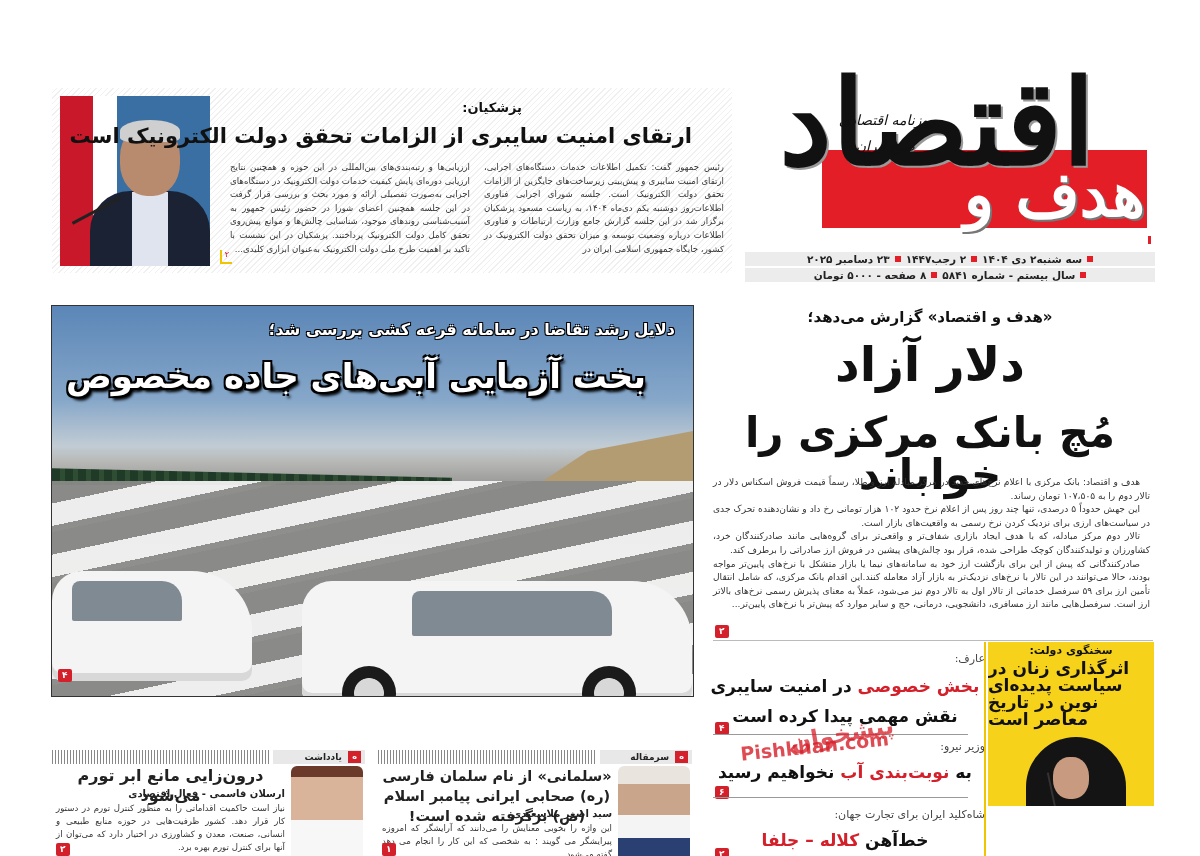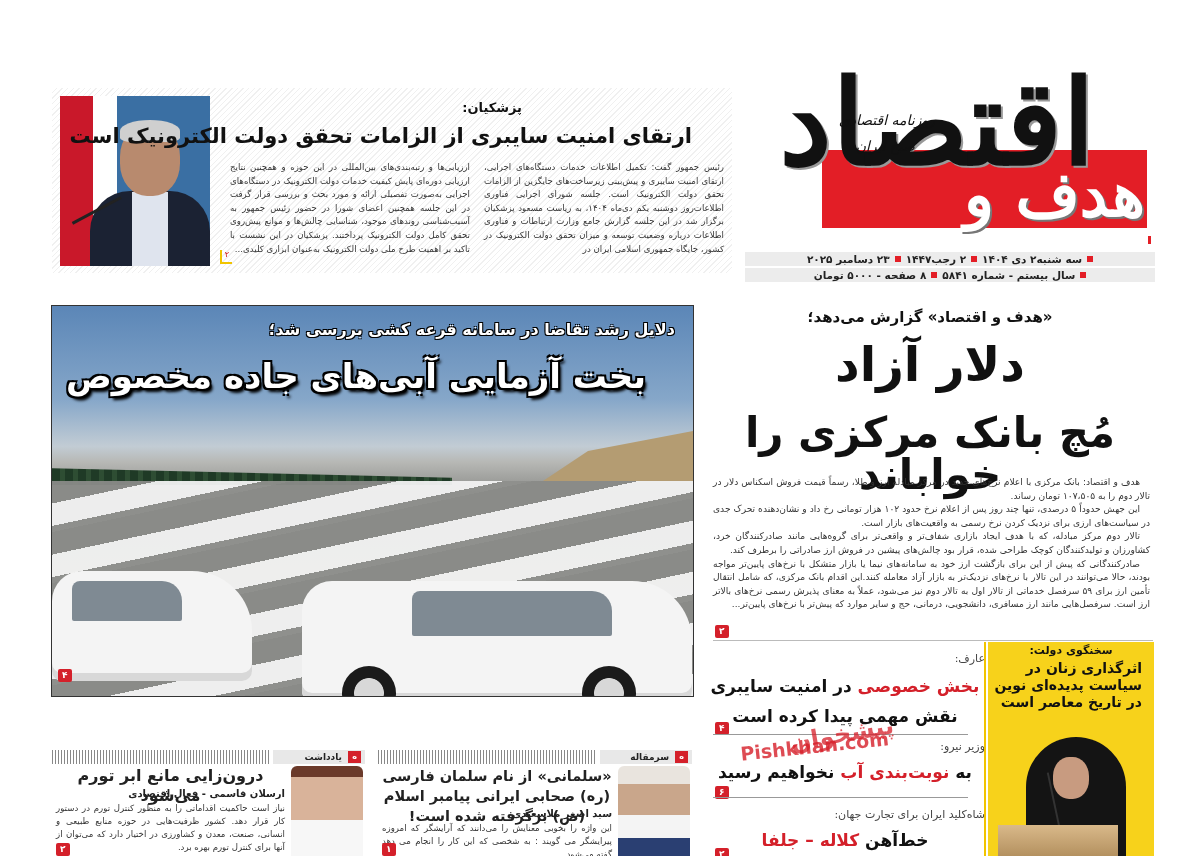--- a/index.html
+++ b/index.html
@@ -63,23 +63,23 @@
   .lead-rule { left: 713px; top: 640px; width: 440px; height: 1px; background: #bbb; }
 
   
   .brief-k { left: 705px; width: 280px; font-size: 11px; color: #444; }
   .brief-h { left: 705px; width: 280px; text-align: center; font-size: 17px; font-weight: 900; color: #111; line-height: 24px; }
   .brief-h .red { color: #d4202a; }
   .brief-rule { left: 713px; width: 255px; height: 1px; background: #999; }
   .brief-pg { left: 715px; }
 
   
-  .yellowbox { left: 988px; top: 642px; width: 166px; height: 214px; background: #f7d21b; overflow: hidden; }
+  .yellowbox { left: 988px; top: 642px; width: 166px; height: 164px; background: #f7d21b; overflow: hidden; }
   .yb-k { position: absolute; right: 0; left: 0; top: 2px; text-align: center; font-size: 11px; font-weight: 900; color: #111; }
-  .yb-h { position: absolute; right: 12px; left: 0; top: 18px; text-align: right; font-size: 14px; font-weight: 900; color: #111; line-height: 17px; }
+  .yb-h { position: absolute; right: 12px; left: 0; top: 18px; text-align: left; font-size: 17px; font-weight: 900; color: #111; line-height: 17px; }
   .yb-photo { position: absolute; left: 10px; top: 95px; width: 150px; height: 120px; }
   .yb-photo .chador { position: absolute; left: 28px; top: 0; width: 100px; height: 130px; background: #141414; border-radius: 50px 50px 10px 10px; }
   .yb-photo .face { position: absolute; left: 55px; top: 20px; width: 36px; height: 42px; background: #c89b80; border-radius: 45%; }
   .yb-photo .podium { position: absolute; left: 0; top: 88px; width: 120px; height: 40px; background: linear-gradient(180deg, #d9b98a, #a98553); }
   .yb-photo .mic { position: absolute; left: 55px; top: 35px; width: 2px; height: 60px; background: #333; transform: rotate(-12deg); }
 
   
   .col-box { top: 750px; height: 106px; }
   .col-tab { position: absolute; right: 0; top: 0; height: 14px; background: #e8e8e8; display: flex; align-items: center; gap: 6px; padding: 0 4px; font-size: 9px; font-weight: bold; color: #222; }
   .col-tab .logo { width: 13px; height: 12px; background: #d4202a; color: #fff; font-size: 8px; text-align: center; line-height: 12px; }

